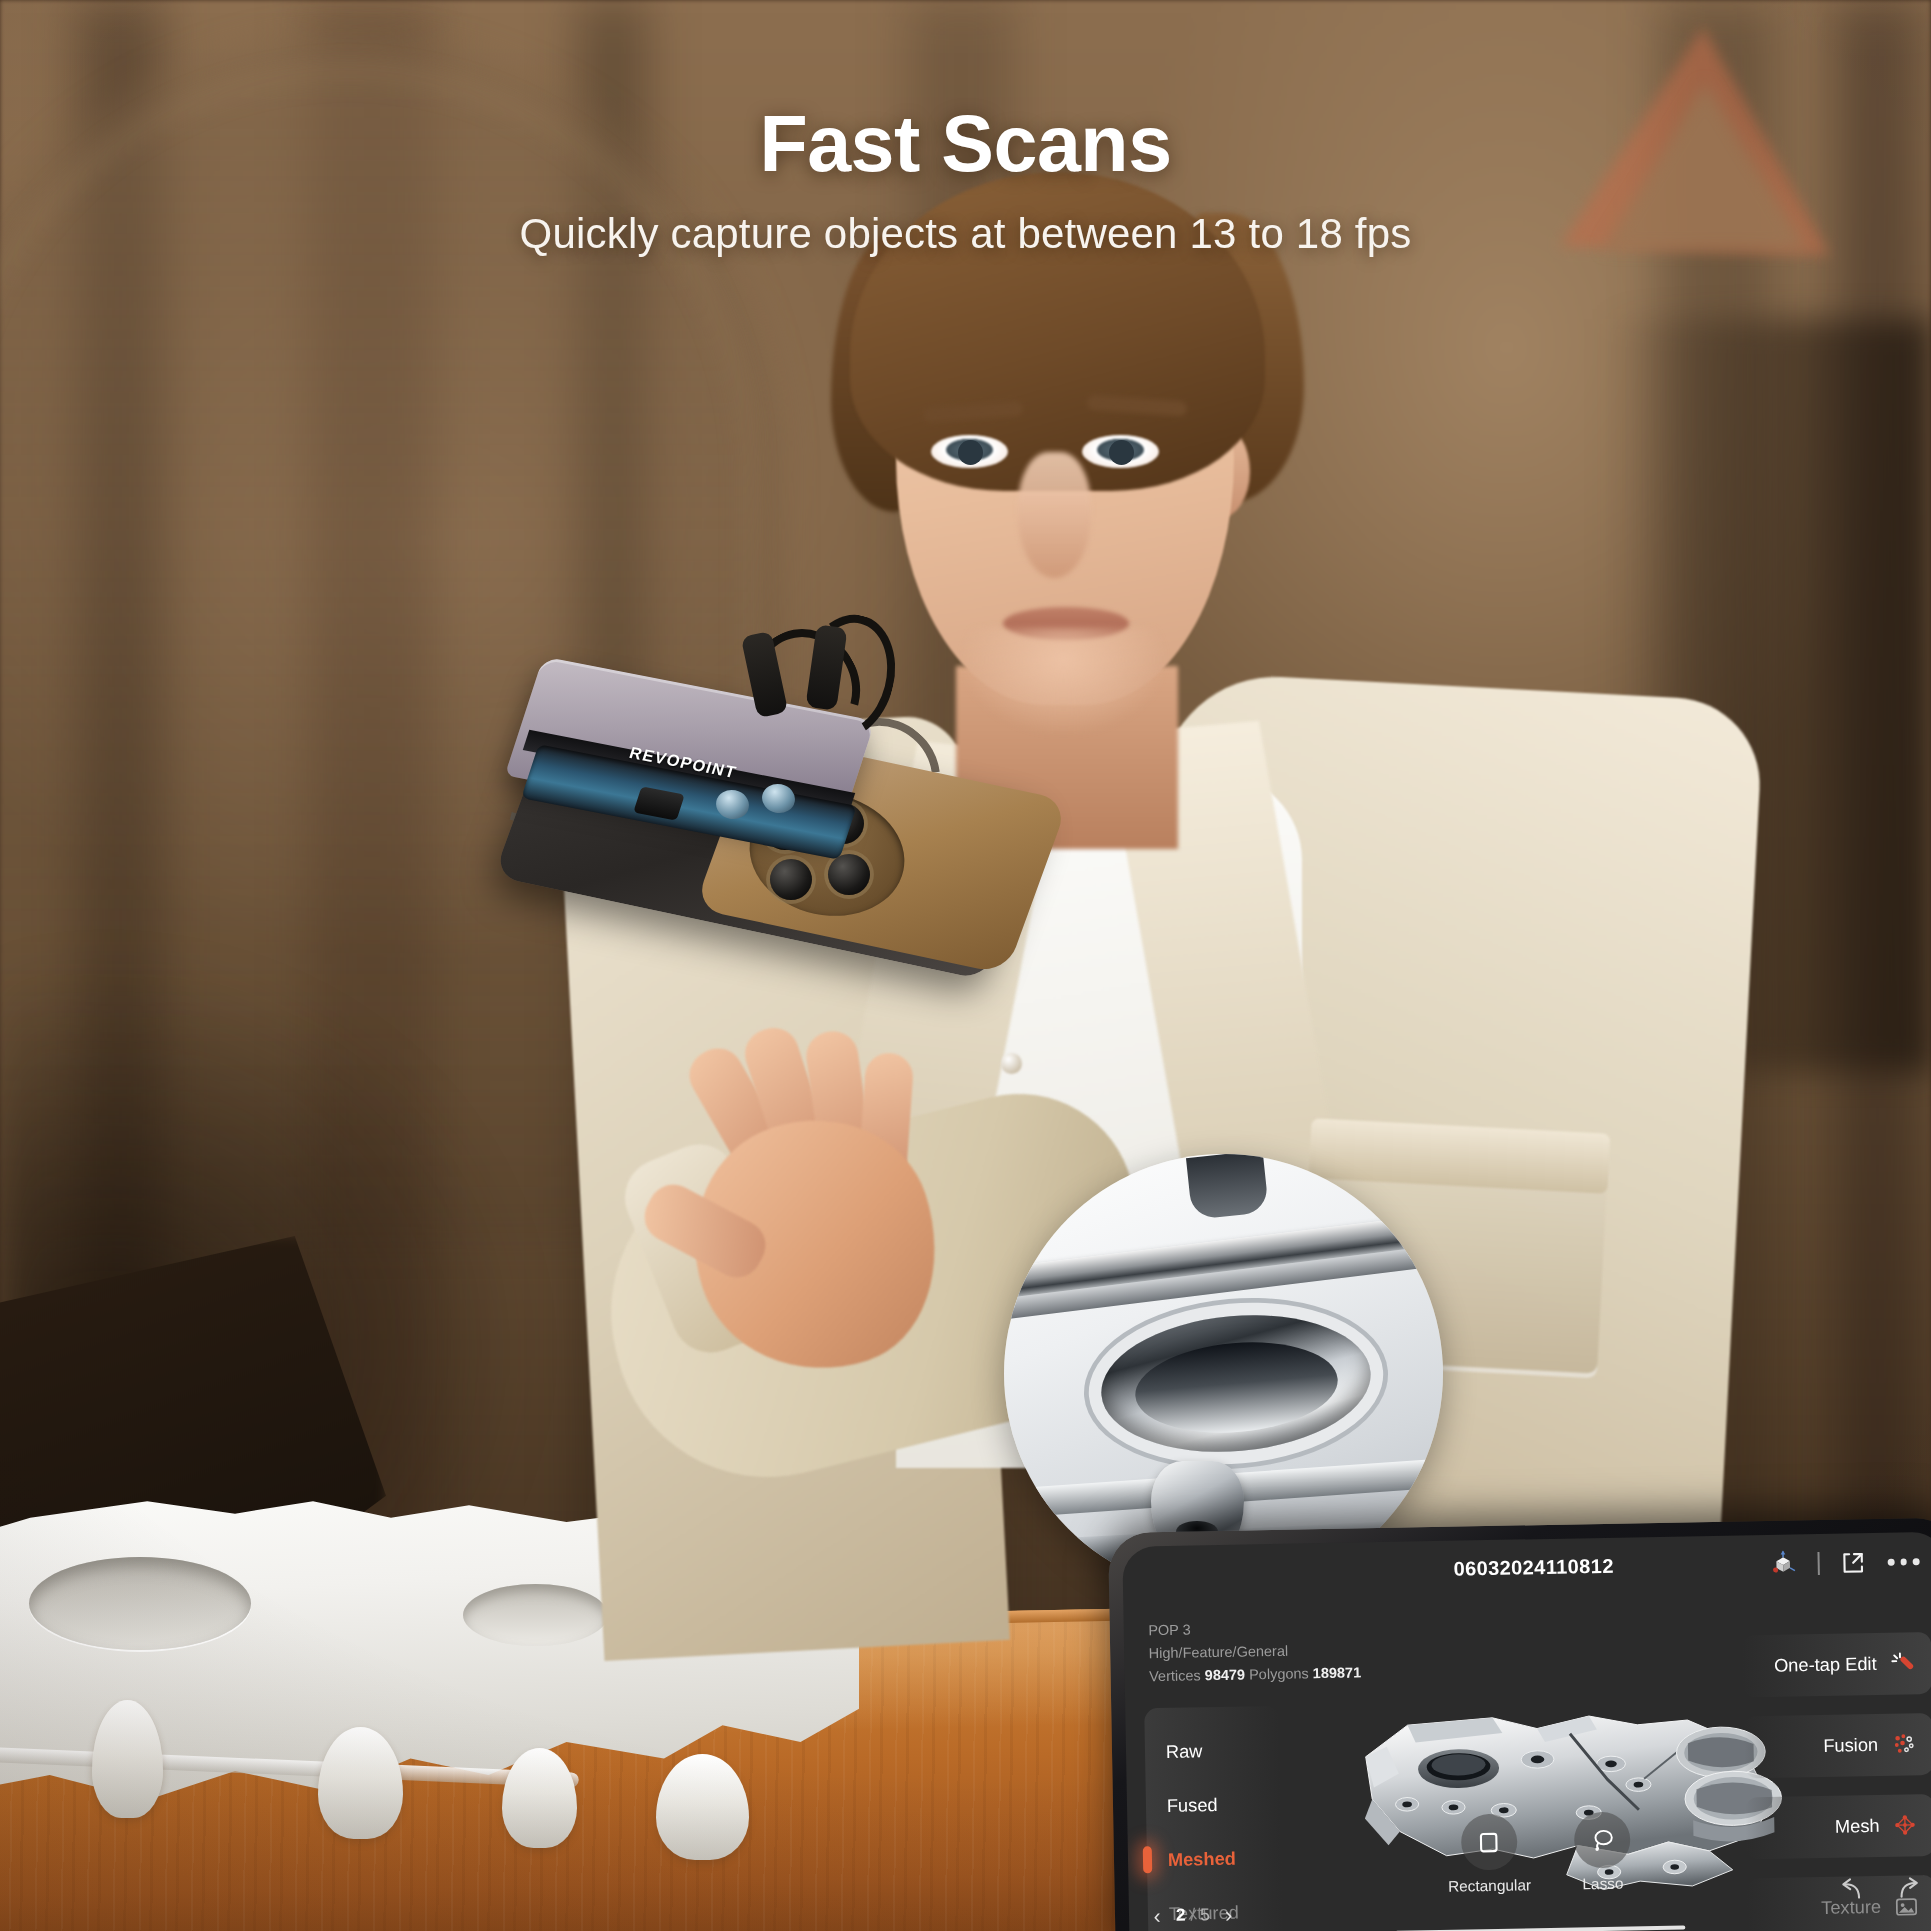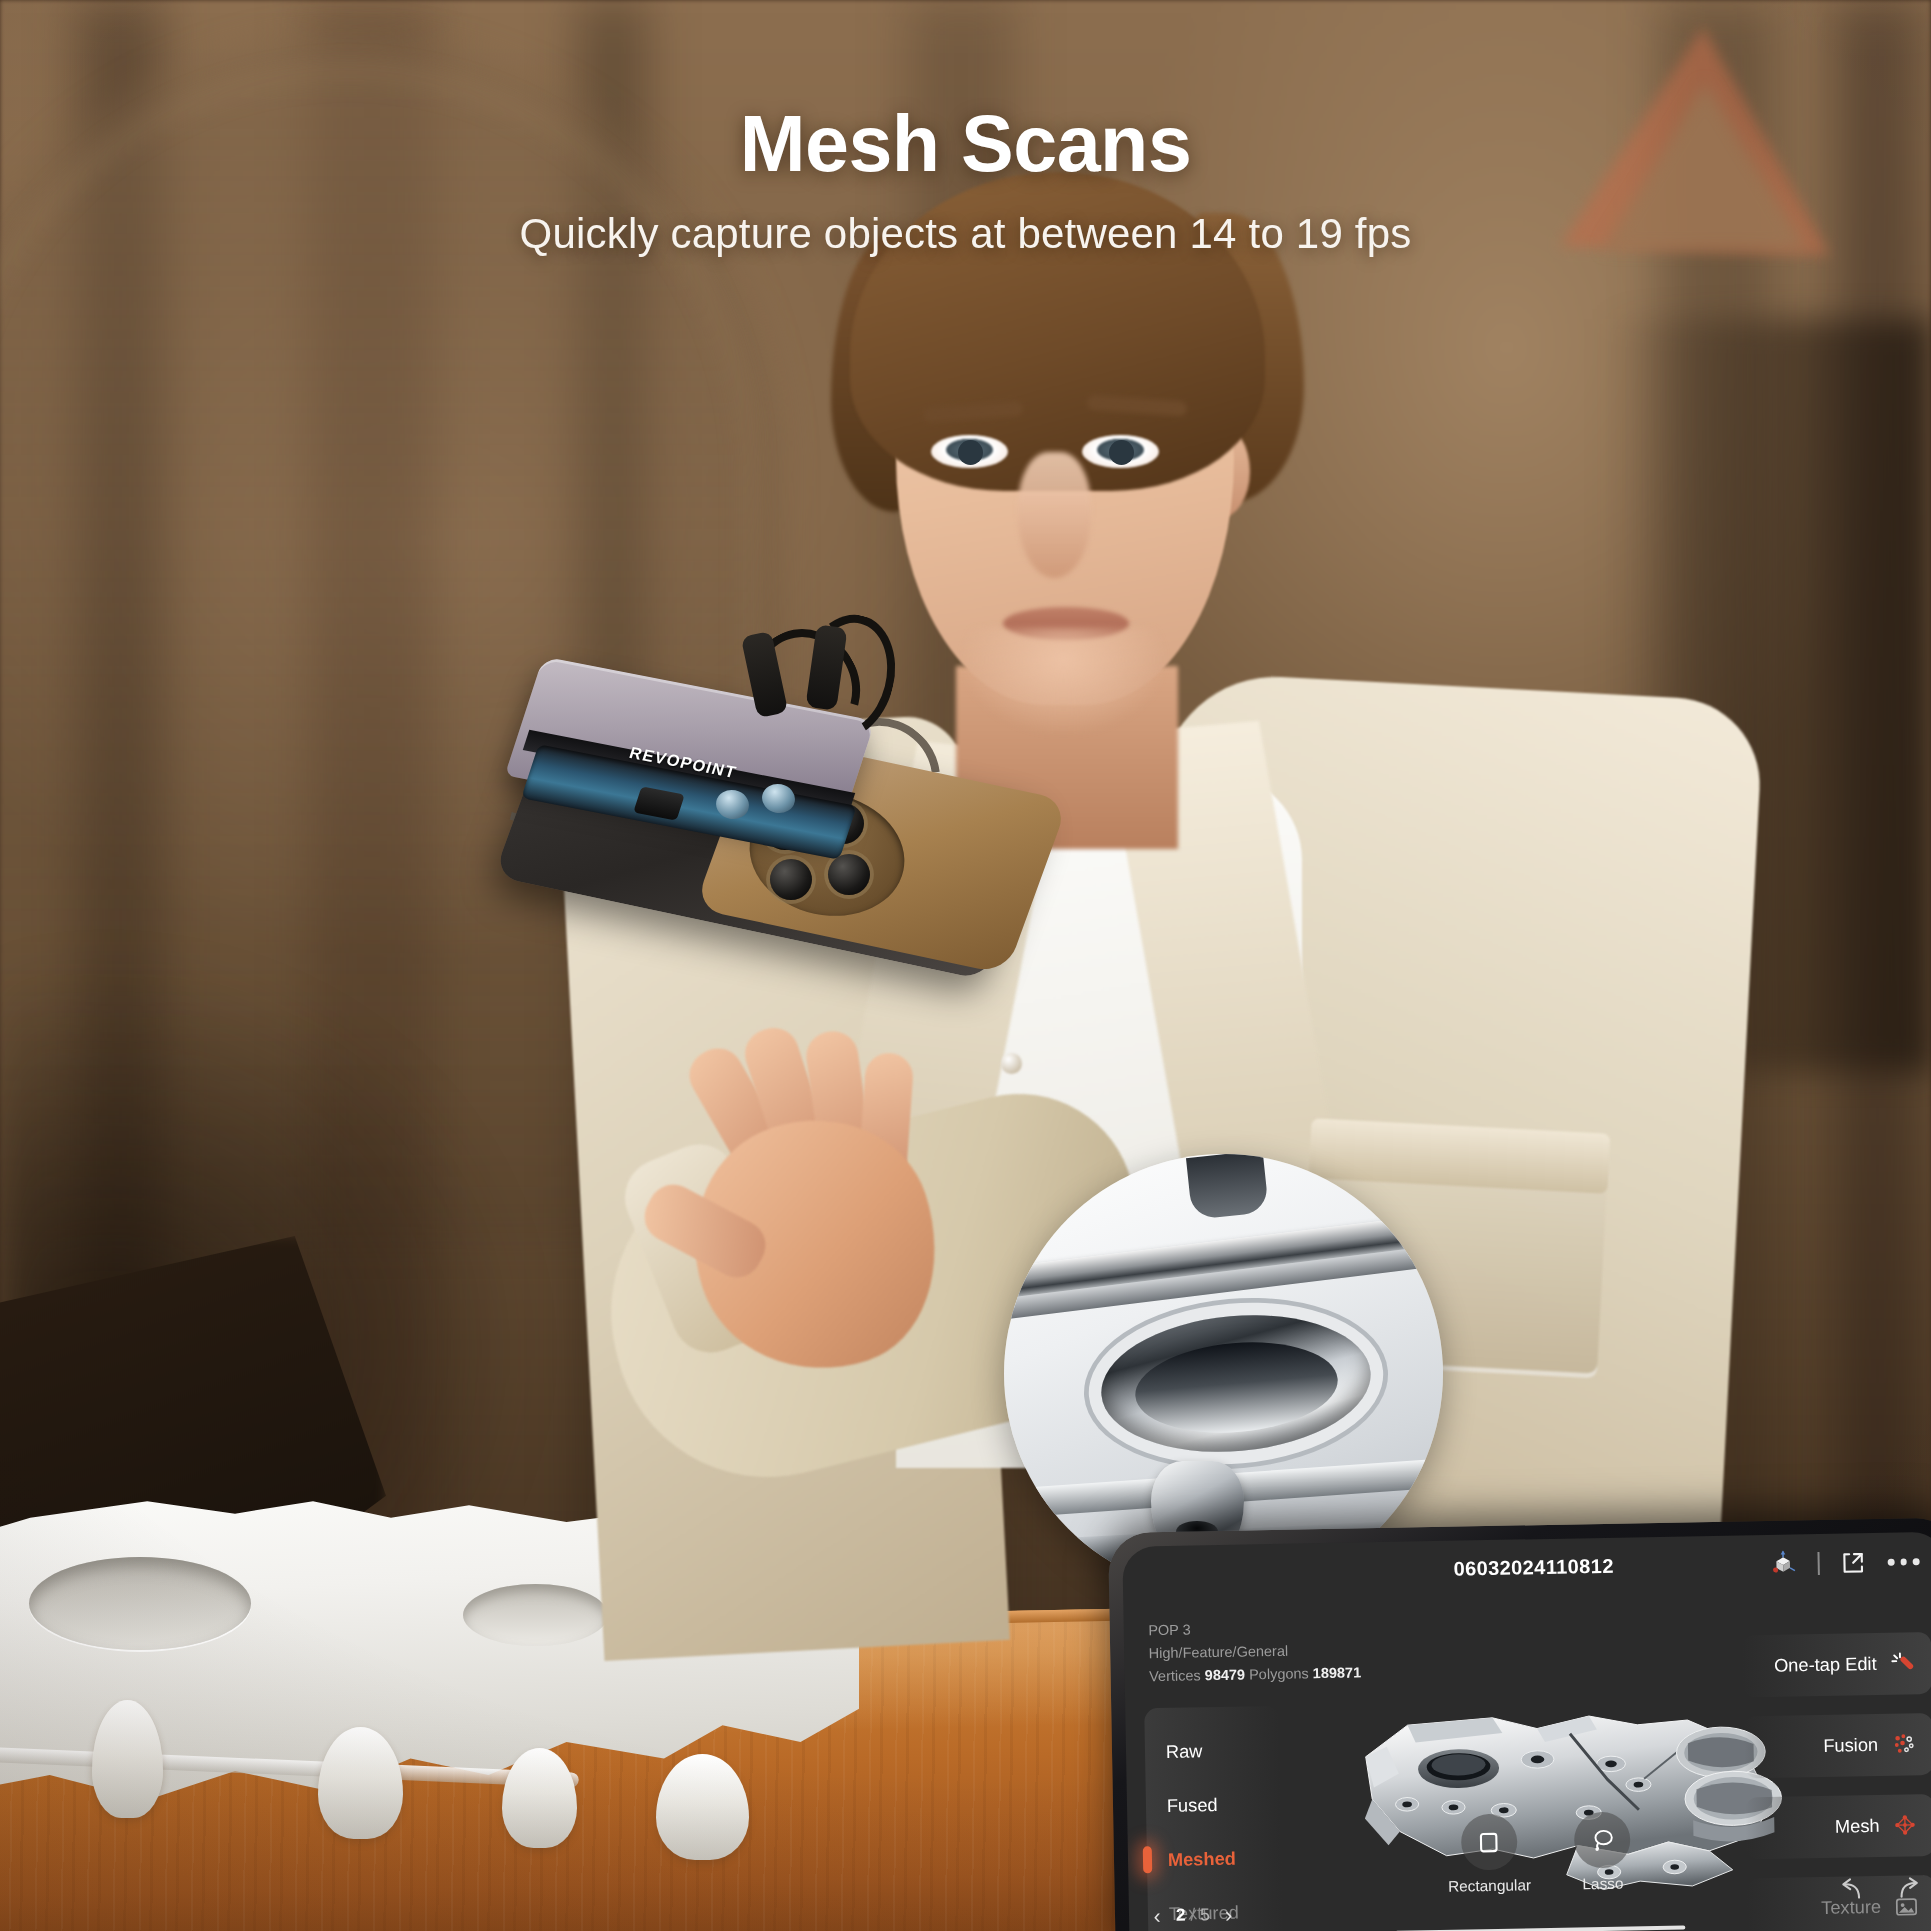--- a/index.html
+++ b/index.html
@@ -665,22 +665,22 @@
     <div class="ins-oval-in"></div>
     <div class="ins-rail"></div>
     <div class="ins-rail2"></div>
     <div class="ins-boss"></div>
     <div class="ins-boss-hole"></div>
   </div>
 
   <div class="vignette"></div>
 </div>
 
-<div class="headline">Mesh Scans</div>
-<div class="subhead">Quickly capture objects at between 14 to 19 fps</div>
+<div class="headline">Fast Scans</div>
+<div class="subhead">Quickly capture objects at between 13 to 18 fps</div>
 
 <div class="phone">
   <div class="phone-frame"></div>
   <div class="phone-screen">
 
     <div class="scr-topbar">
       <div class="scr-title">06032024110812</div>
       <div class="topbar-icons">
         <div class="tb-ico">
           <svg width="29" height="29" viewBox="0 0 30 30">

